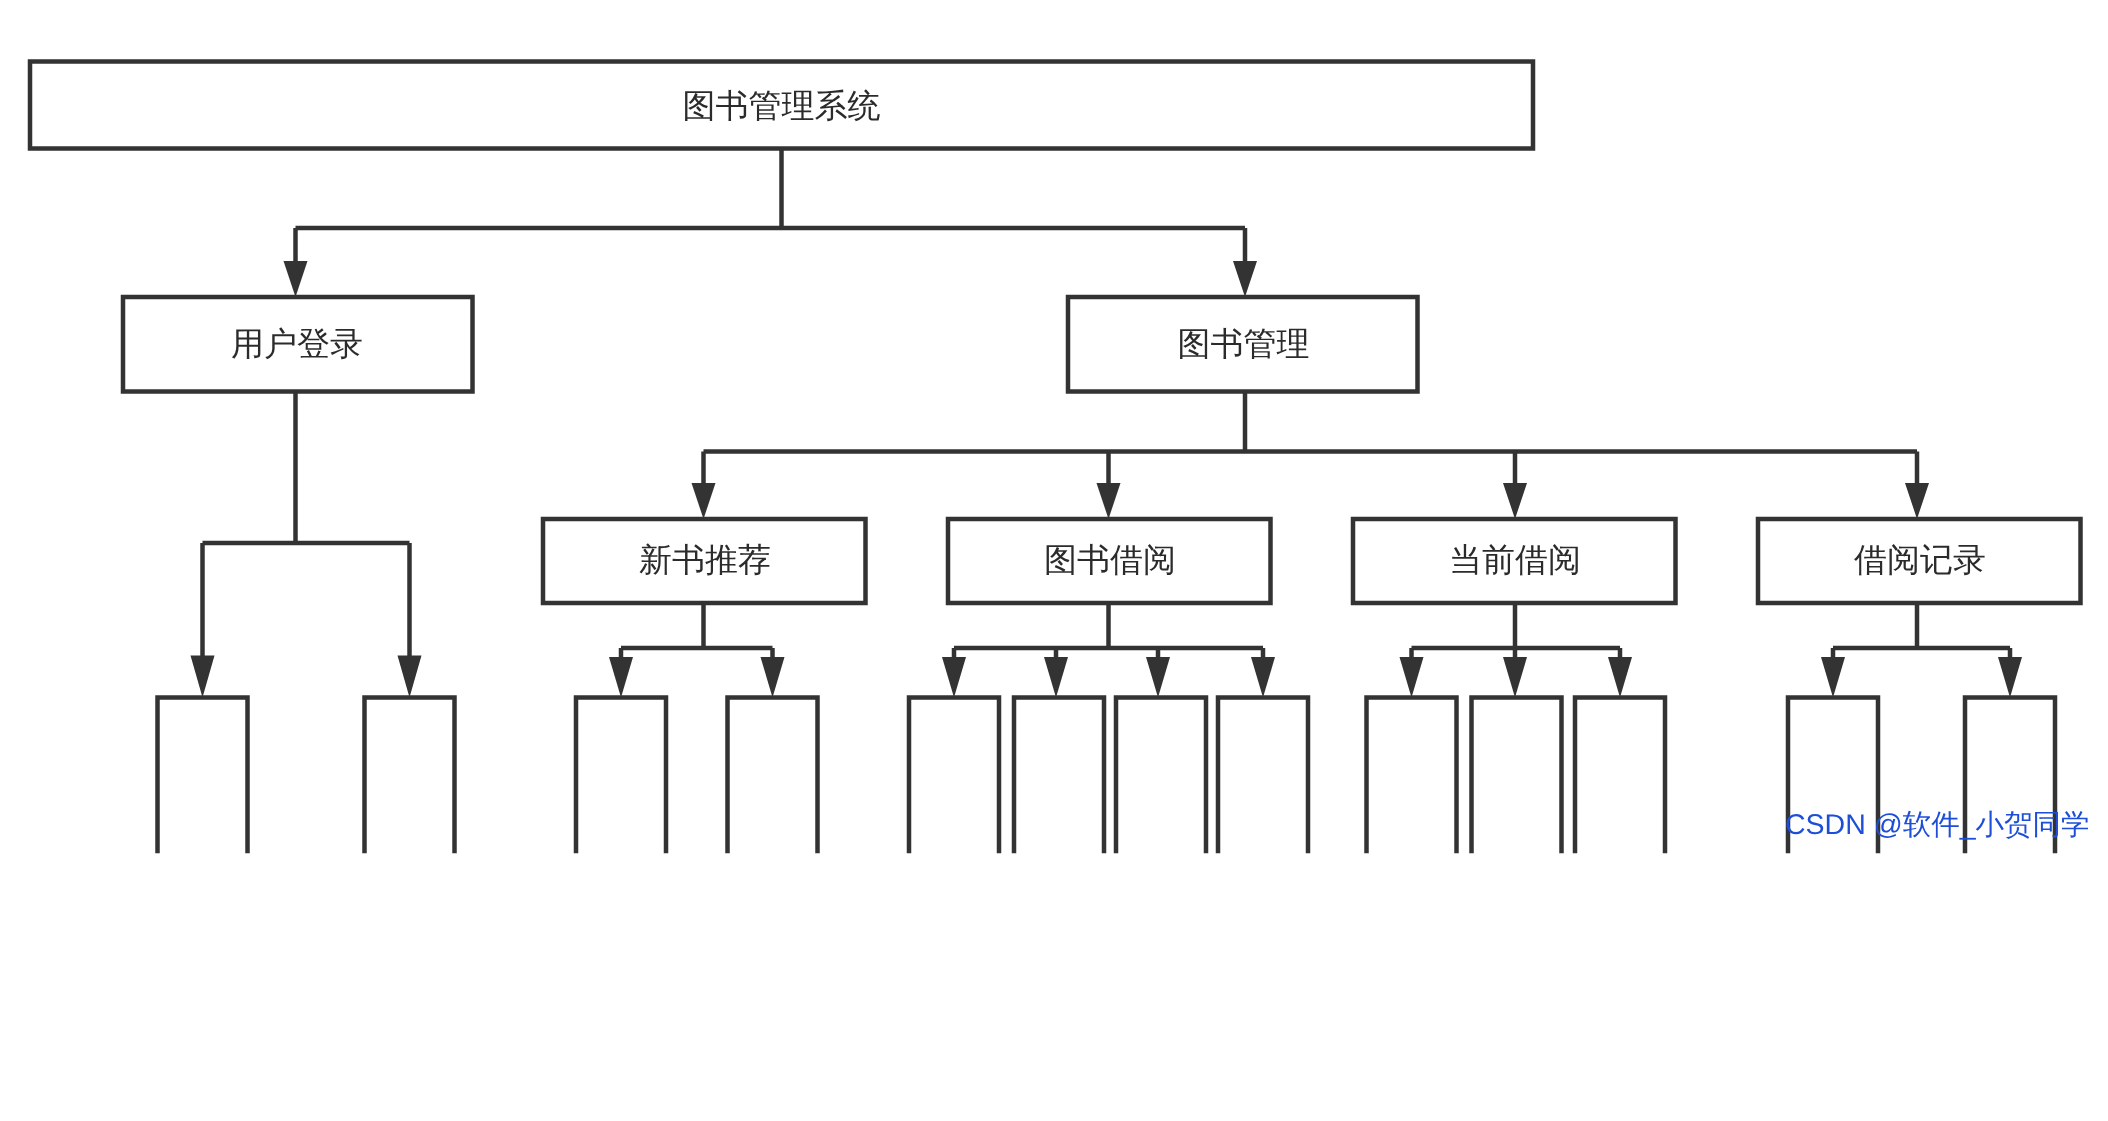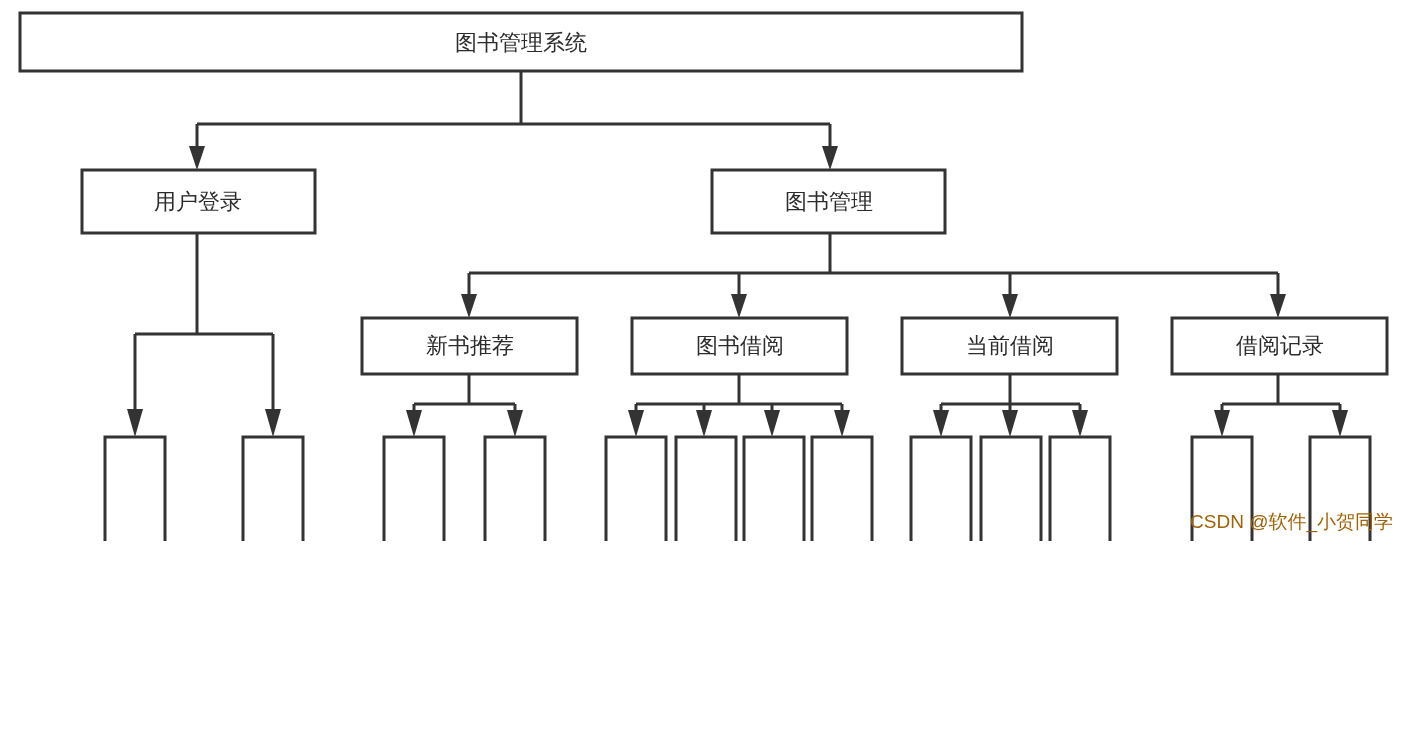--- a/index.html
+++ b/index.html
@@ -9,20 +9,21 @@
   }
   body {
     font-family: "Liberation Sans", "DejaVu Sans", sans-serif;
   }
   #canvas {
     position: relative;
     width: 1405px;
     height: 541px;
     background: #ffffff;
     overflow: hidden;
+    margin-top: 28px;
   }
   svg.diagram {
     position: absolute;
     left: 0;
     top: 0;
     width: 1405px;
     height: 747px;
   }
   .node-box {
     fill: #ffffff;
@@ -61,21 +62,21 @@
     display: flex;
     align-items: flex-start;
     justify-content: center;
   }
   .watermark {
     position: absolute;
     right: 12px;
     bottom: 6px;
     font-family: "Liberation Sans", "DejaVu Sans", sans-serif;
     font-size: 19px;
-    color: #a16207;
+    color: #1d4ed8;
     white-space: nowrap;
     user-select: none;
   }
 </style>
 </head>
 <body>
 
 <div id="canvas">
 
   <svg class="diagram" viewBox="0 0 1405 747">

